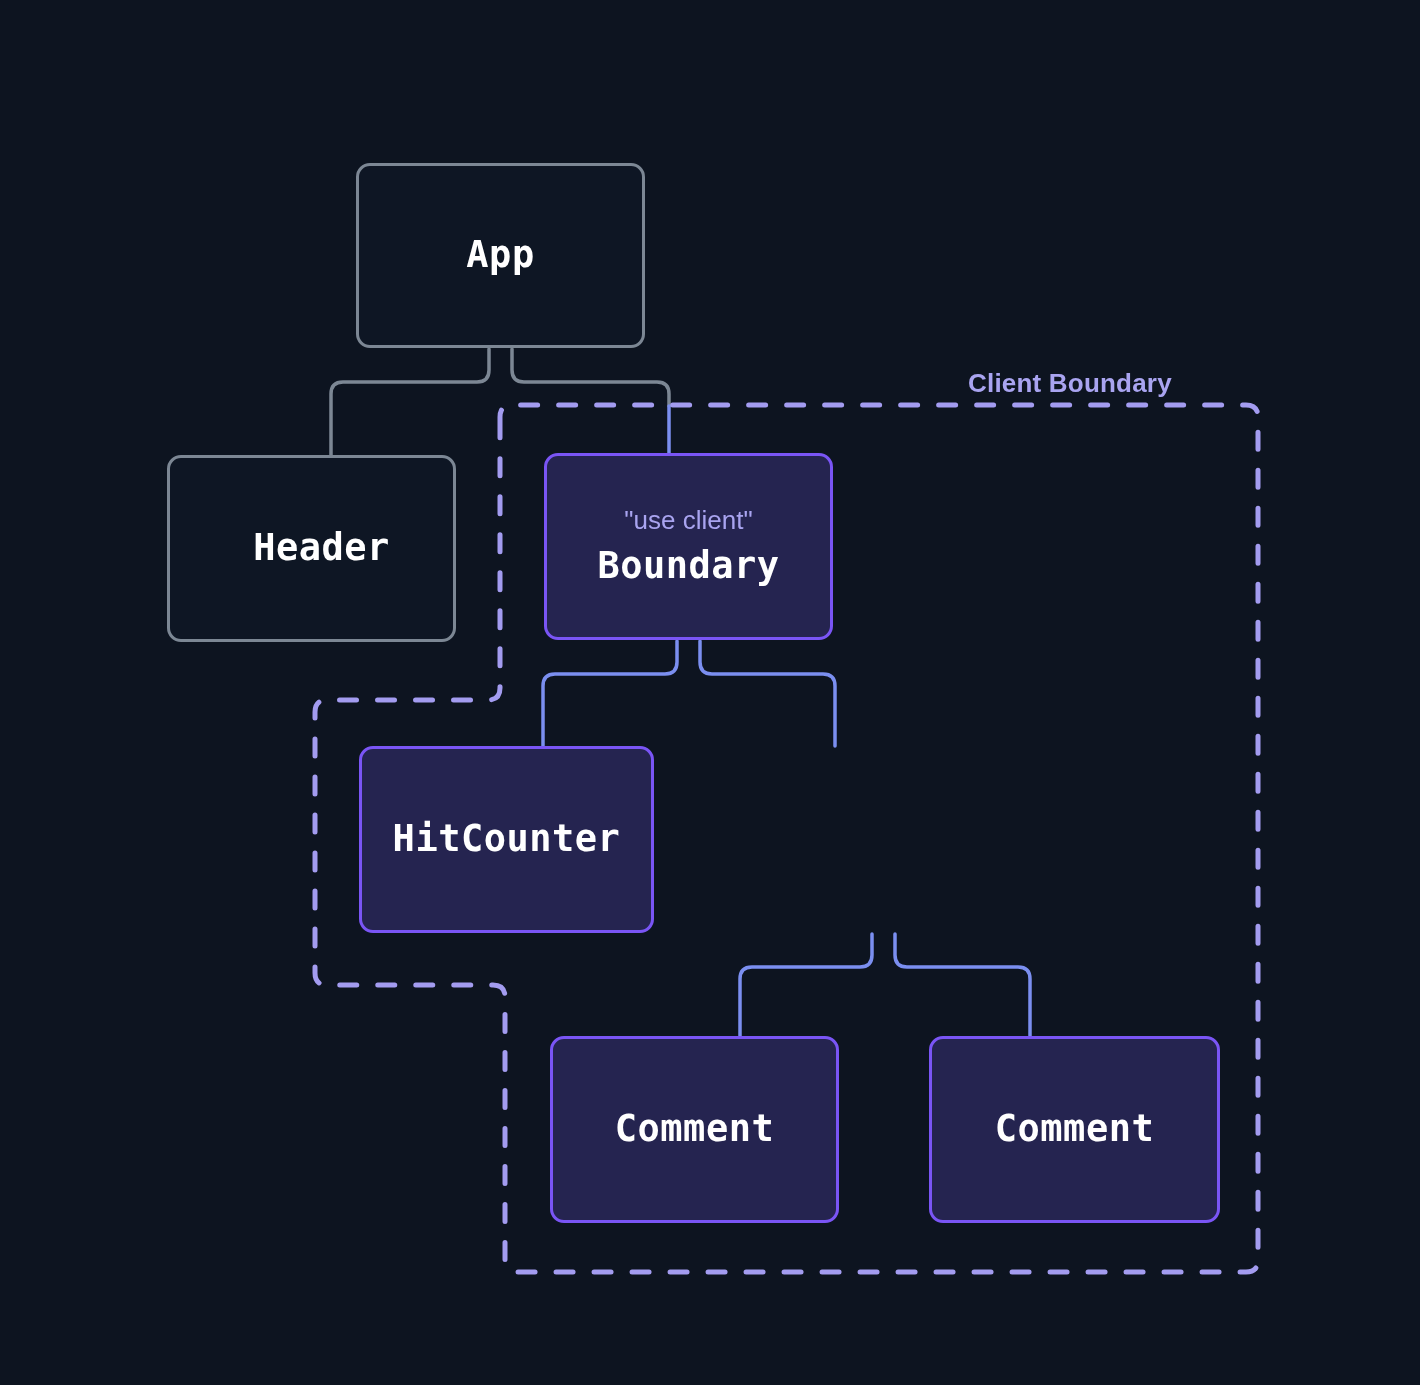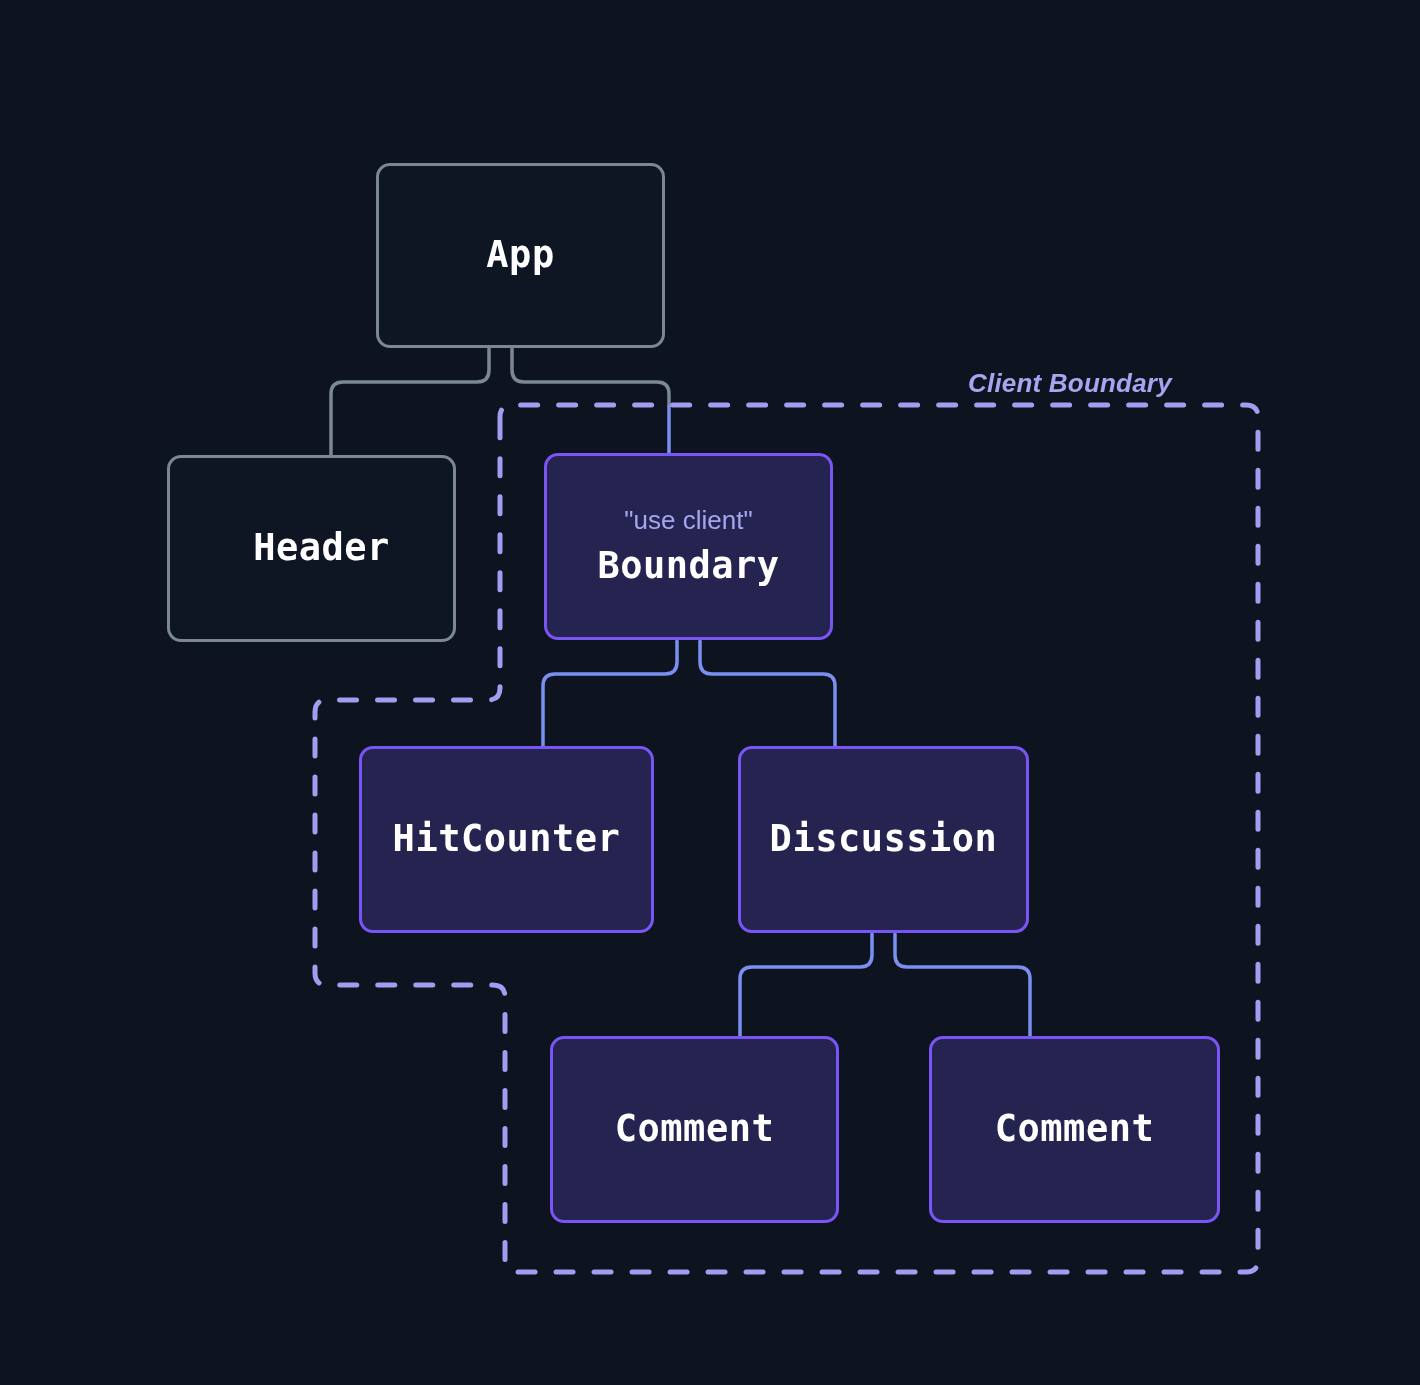--- a/index.html
+++ b/index.html
@@ -98,42 +98,39 @@
              L 1246 405 Q 1258 405 1258 417
              L 1258 1260 Q 1258 1272 1246 1272
              L 517 1272 Q 505 1272 505 1260
              L 505 997 Q 505 985 493 985
              L 327 985 Q 315 985 315 973
              L 315 712 Q 315 700 327 700
              L 488 700 Q 500 700 500 688
              L 500 427 Z" fill="none" stroke="#a39cf0" stroke-width="5" stroke-linecap="round" stroke-linejoin="round" stroke-dasharray="17 21"></path>
   </svg>
 
-  <div class="boundary-label" style="left:968px; top:368px;font-style:italic;">Client Boundary</div>
+  <div class="boundary-label" style="left:968px; top:368px;">Client Boundary</div>
 
-  <div class="node server" style="left:376px; top:163px; width:289px; height:185px;">
+  <div class="node server" style="left:356px; top:163px; width:289px; height:185px;">
     <div class="node-title">App</div>
   </div>
 
   <div class="node server" style="left:167px; top:455px; width:289px; height:187px;padding-left:20px;">
     <div class="node-title">Header</div>
   </div>
 
   <div class="node client" style="left:544px; top:453px; width:289px; height:187px;">
     <div class="node-directive">"use client"</div>
     <div class="node-title">Boundary</div>
   </div>
 
   <div class="node client" style="left:359px; top:746px; width:295px; height:187px;">
     <div class="node-title">HitCounter</div>
   </div>
 
-  <div class="node client" style="left:738px; top:746px; width:291px; height:187px;">
-    <div class="node-title">Discussion</div>
-  </div>
 
   <div class="node client" style="left:550px; top:1036px; width:289px; height:187px;">
     <div class="node-title">Comment</div>
   </div>
 
   <div class="node client" style="left:929px; top:1036px; width:291px; height:187px;">
     <div class="node-title">Comment</div>
   </div>
 
 </div>

